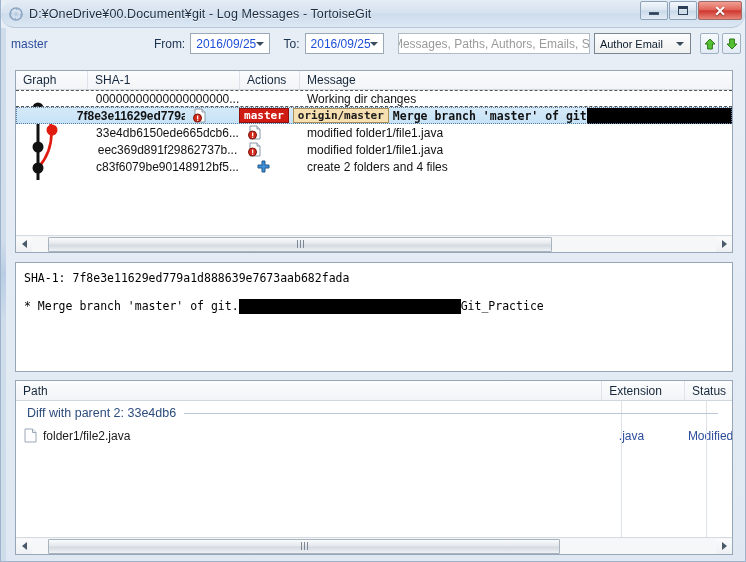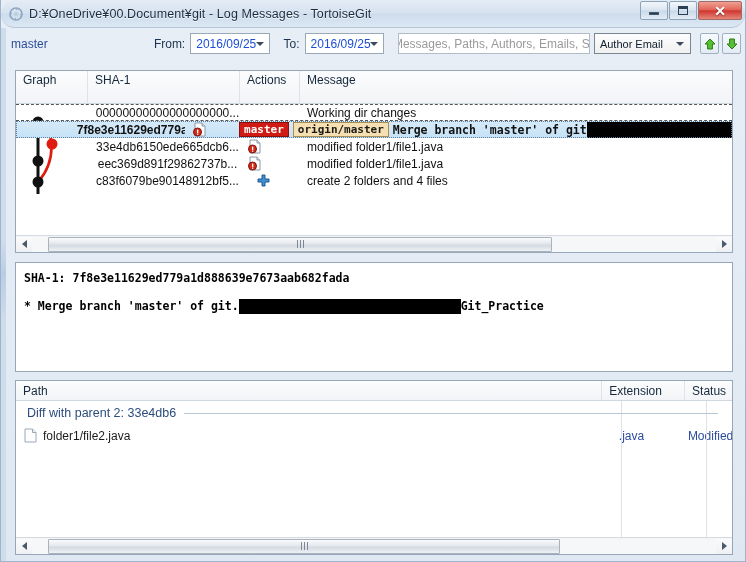--- a/index.html
+++ b/index.html
@@ -158,27 +158,27 @@
 
   
   .panel {
     position: absolute;
     left: 14px;
     background: #fff;
     border: 1px solid #97a7b7;
     overflow: hidden;
   }
   #log-panel  { top: 70px;  width: 718px; height: 183px; }
-  #msg-panel  { top: 262px; width: 718px; height: 110px; font-weight: bold; }
+  #msg-panel  { top: 262px; width: 718px; height: 110px; }
   #file-panel { top: 380px; width: 718px; height: 175px; }
 
   
   .lv-head {
     display: flex;
-    height: 33px;
+    height: 19px;
     background: linear-gradient(to bottom,#fbfcfd 0%,#f2f4f7 100%);
     border-bottom: 1px solid #cfd7df;
     font-size: 12px;
     color: #16283c;
   }
   .lv-head .col {
     padding: 2px 0 0 7px;
     border-right: 1px solid #dde3e9;
     white-space: nowrap;
     overflow: hidden;

